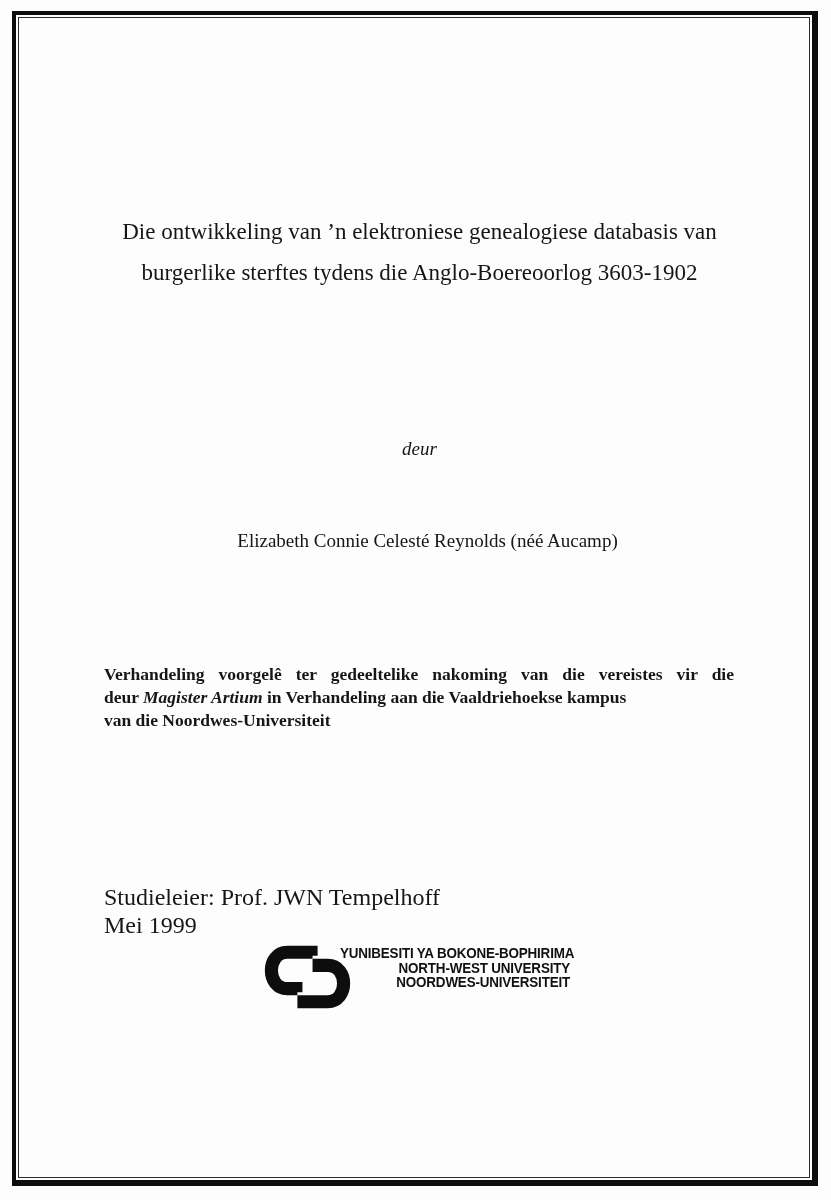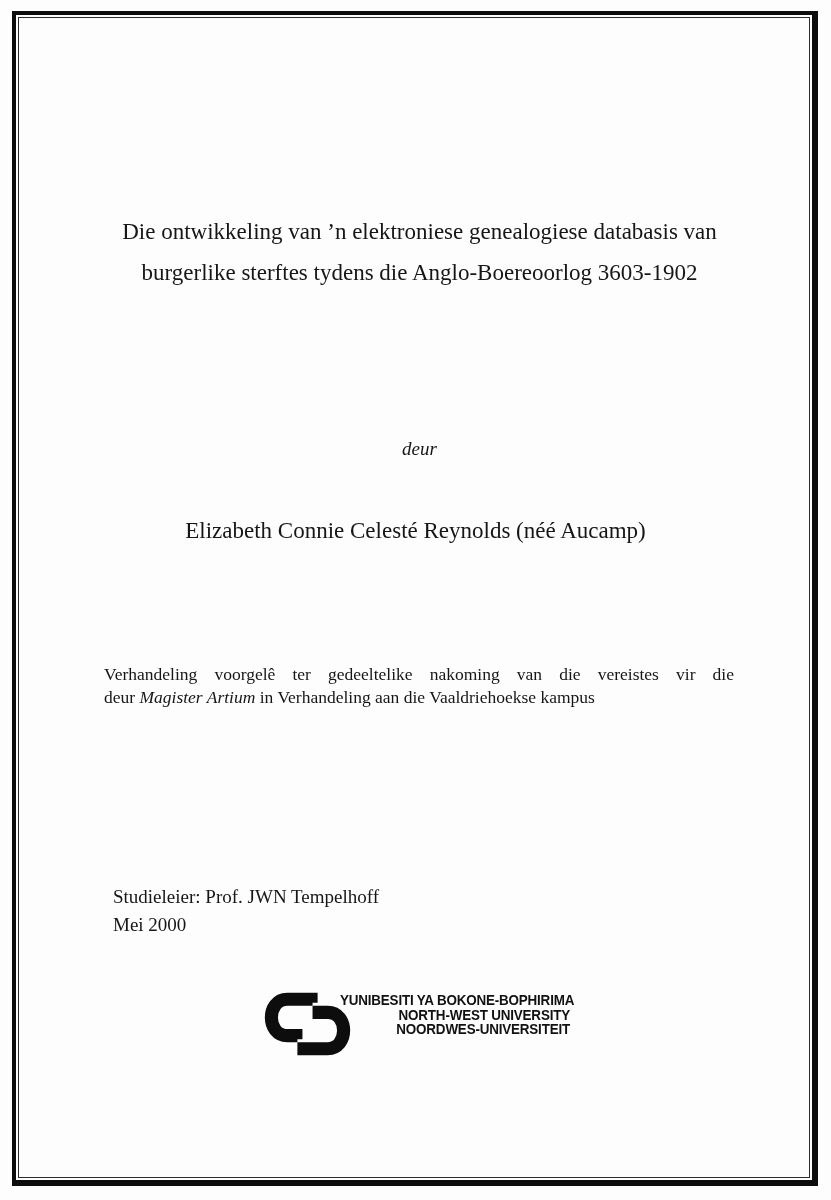--- a/index.html
+++ b/index.html
@@ -58,49 +58,49 @@
     top: 434px;
     margin: 4px;
     font-size: 19px;
     font-style: italic;
   }
   .author {
     position: absolute;
     left: 50%;
     transform: translateX(-50%);
     top: 518px;
-    margin: 0;
-    font-size: 23px;
+    margin: 12px;
+    font-size: 19px;
     white-space: nowrap;
   }
   .submission {
     position: absolute;
     left: 104px;
     top: 663px;
     width: 630px;
     font-size: 17.5px;
     line-height: 23px;
   }
-  .sub-line { white-space: pre-wrap; }
+  .sub-line { white-space: pre-wrap; font-weight: bold; }
   .sub-line.justified {
     text-align: justify;
     text-align-last: justify;
   }
   .sub-line em { font-style: italic; margin-top: 24px; }
   .supervisor-block {
     position: absolute;
-    left: 113px;
+    left: 104px;
     top: 883px;
-    font-size: 19px;
+    font-size: 24px;
     line-height: 28px;
   }
   .logo-row {
     position: absolute;
     left: 257px;
-    top: 987px;
+    top: 940px;
     width: 320px;
     height: 80px;
   }
   .logo-mark {
     position: absolute;
     left: 0;
     top: 0;
   }
   .logo-text {
     position: absolute;
@@ -133,25 +133,26 @@
     <span class="title-line">burgerlike sterftes tydens die Anglo-Boereoorlog 3603-1902</span>
   </h1>
 
   <p class="byline">deur</p>
 
   <p class="author">Elizabeth Connie Celesté Reynolds (néé Aucamp)</p>
 
   <div class="submission">
     <div class="sub-line justified">Verhandeling voorgelê ter gedeeltelike nakoming van die vereistes vir die</div>
     <div class="sub-line"><span>deur </span><em>Magister Artium</em><span> in Verhandeling aan die Vaaldriehoekse kampus</span></div>
+    <div class="sub-line">van die Noordwes-Universiteit</div>
   </div>
 
   <div class="supervisor-block">
     <div>Studieleier: Prof. JWN Tempelhoff</div>
-    <div>Mei 2000</div>
+    <div>Mei 1999</div>
   </div>
 
   <div class="logo-row">
     <svg class="logo-mark" width="101" height="74" viewBox="0 0 100 73" aria-hidden="true">
 
       <path d="M 60 12 H 30 C 9 12 9 48 30 48 H 45" fill="none" stroke="#0d0d0d" stroke-width="13"></path>
 
       <path d="M 40 61 H 70 C 91 61 91 25 70 25 H 55" fill="none" stroke="#fdfdfd" stroke-width="19"></path>
       <path d="M 40 61 H 70 C 91 61 91 25 70 25 H 55" fill="none" stroke="#0d0d0d" stroke-width="13"></path>
     </svg>

